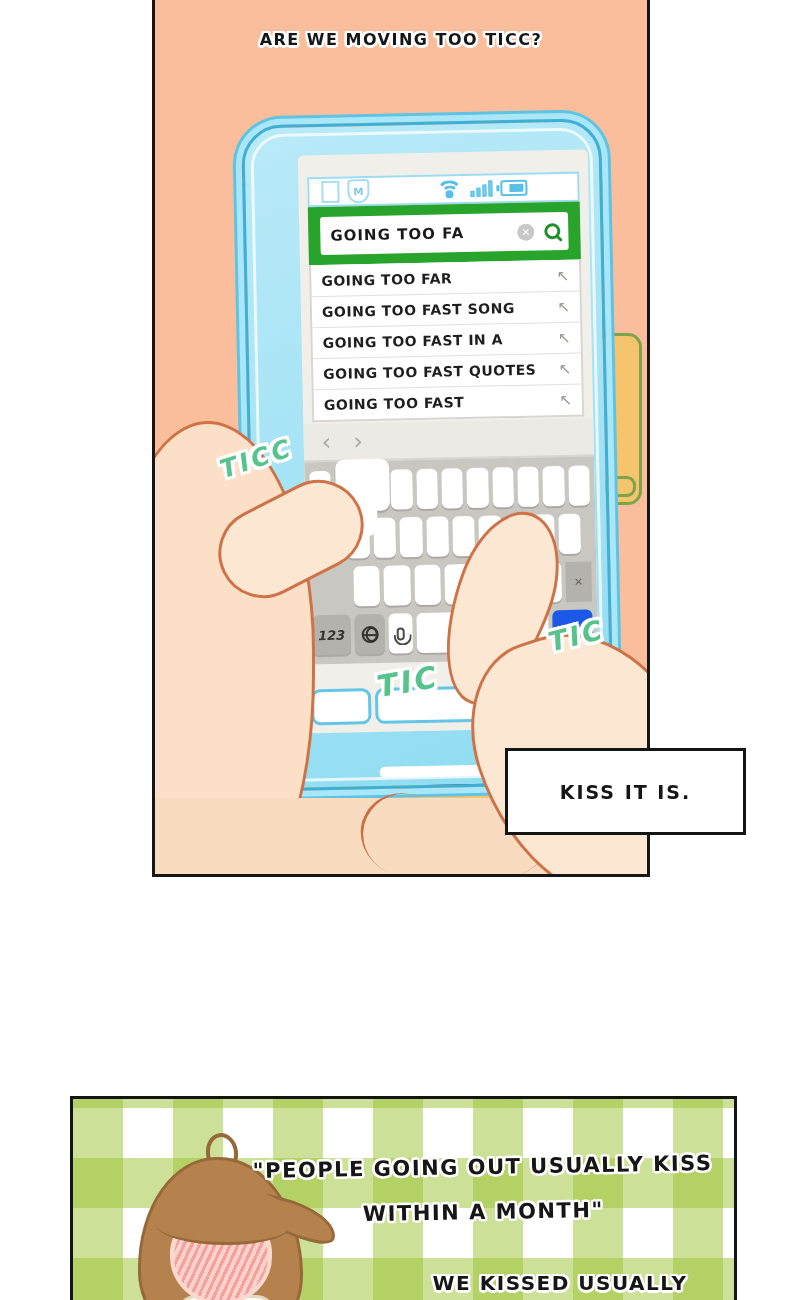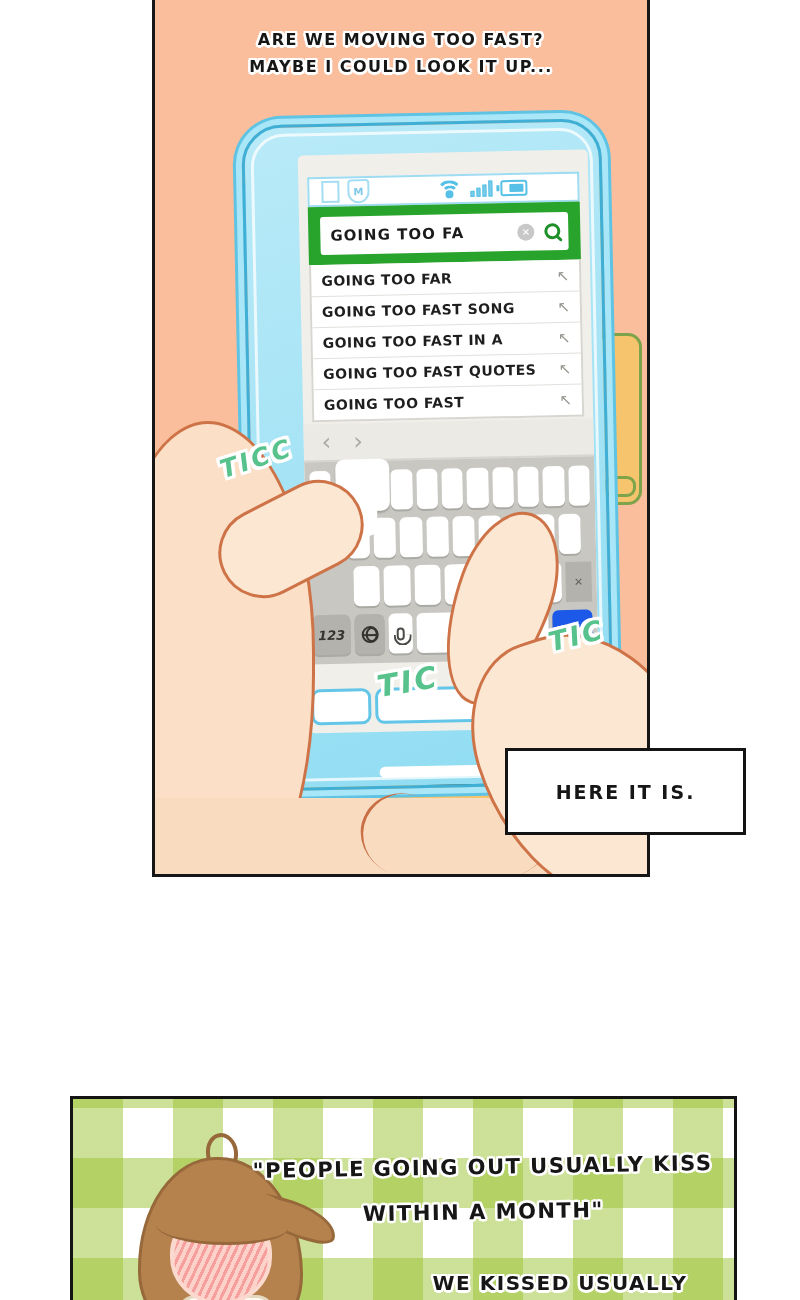--- a/index.html
+++ b/index.html
@@ -207,22 +207,21 @@
   #quote-lines { left:150px; top:46px; width:520px; text-align:center;
     font-size:21px; line-height:45px; transform:rotate(-1deg); }
   #narration-bottom { left:287px; top:172px; width:400px; text-align:center; font-size:20px; }
 </style>
 </head>
 <body>
 
 <div id="panel-top" class="abs">
 
   <div id="narration-top" class="abs comic">
-    <div>ARE WE MOVING TOO FAST?</div>
-    <div>MAYBE I COULD LOOK IT UP...</div>
+    <div>ARE WE MOVING TOO TICC?</div>
   </div>
 
   <div id="case-edge-right" class="abs"></div>
   <div id="case-tab" class="abs"></div>
   <div id="case-bump-left" class="abs"></div>
   <div id="case-strip-bottom" class="abs"></div>
 
   <div id="phone" class="abs">
     <div id="phone-body">
       <div id="screen">
@@ -351,21 +350,21 @@
   <div id="thumb-left" class="abs"></div>
   <div id="thumb-right" class="abs"></div>
   <div id="arm-right" class="abs"></div>
 
   <div id="sfx-ticc" class="abs sfx">TICC</div>
   <div id="sfx-tic1" class="abs sfx">TIC</div>
   <div id="sfx-tic2" class="abs sfx">TIC</div>
 </div>
 
 <div id="caption-box" class="abs">
-  <span>HERE IT IS.</span>
+  <span>KISS IT IS.</span>
 </div>
 
 <div id="panel-bottom" class="abs">
 
   <div id="chibi" class="abs">
     <div class="ahoge"></div>
     <div class="hair-back"></div>
     <div class="hair-strand"></div>
     <div class="shirt"></div>
     <div class="face"></div>

